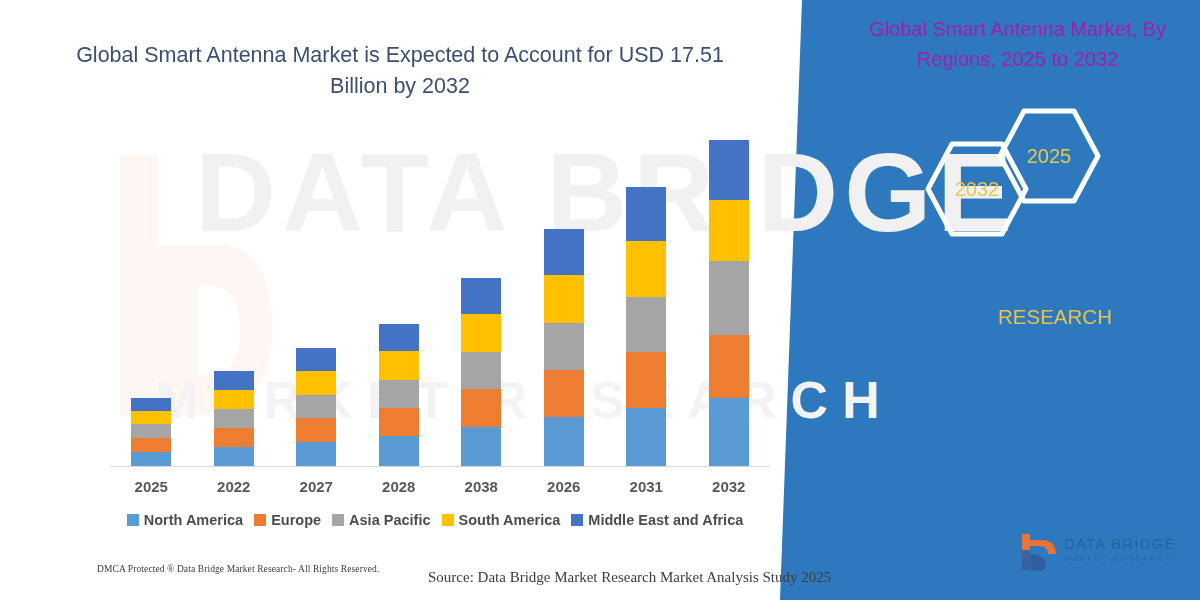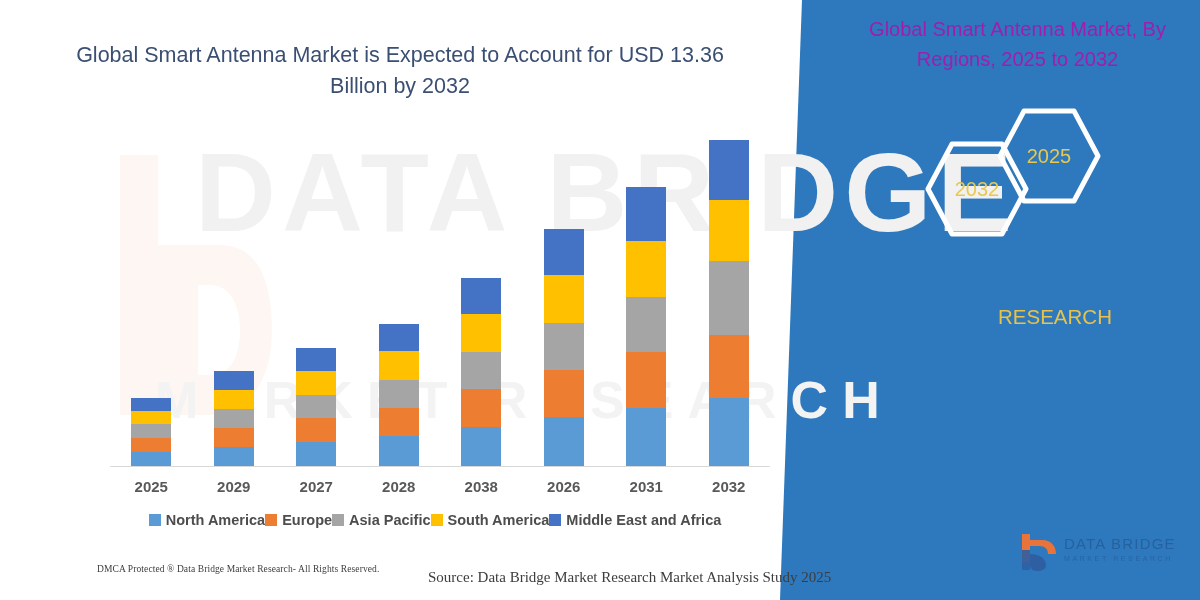--- a/index.html
+++ b/index.html
@@ -73,21 +73,21 @@
     position:absolute; z-index:6; left:110px; top:473px; width:660px; height:26px;
     display:flex; justify-content:space-around; align-items:center;
   }
   .xlabel{
     width:82px; text-align:center; font-size:15px; font-weight:700; color:#595959;
   }
 
   
   .legend{
     position:absolute; z-index:6; left:100px; top:512px; width:670px;
-    display:flex; justify-content:center; align-items:center; 
+    display:flex; justify-content:center; align-items:center; gap:11px;
     flex-wrap:nowrap;
   }
   .legend-item{ display:flex; align-items:center; gap:5px; }
   .legend-swatch{ width:12px; height:12px; flex:0 0 auto; }
   .legend-label{ font-size:14.5px; font-weight:700; color:#4d4d4d; white-space:nowrap; }
 
   
   .footer-left{
     position:absolute; z-index:6; left:97px; top:564px;
     font-size:9.5px; color:#3d3d3d; letter-spacing:.1px; white-space:nowrap;
@@ -133,21 +133,21 @@
   <div class="white-chart-card"></div>
 
   <svg class="wm-b" viewBox="0 0 180 300">
     <path d="M20 20 L58 20 L58 280 L20 280 Z" fill="#fdefe6"></path>
     <path d="M58 110 L120 110 C160 110 172 150 172 195 C172 245 150 280 105 280 L58 280 Z
              M98 150 L98 240 L112 240 C132 240 140 218 140 195 C140 170 130 150 110 150 Z" fill="#fdefe6"></path>
   </svg>
   <div class="watermark wm-big">DATA BRIDGE</div>
   <div class="watermark wm-small">MARKET RESEARCH</div>
 
-  <div class="chart-title">Global Smart Antenna Market is Expected to Account for USD 13.36 Billion by 2032</div>
+  <div class="chart-title">Global Smart Antenna Market is Expected to Account for USD 17.51 Billion by 2032</div>
 
   <div class="plot">
     <div class="bars" id="bars">
         <div class="bar-col">
           <div class="bar">
             <div class="seg" style="background: rgb(91, 155, 213); height: 14.6856px;"></div>
             <div class="seg" style="background: rgb(237, 125, 49); height: 13.9513px;"></div>
             <div class="seg" style="background: rgb(165, 165, 165); height: 13.9513px;"></div>
             <div class="seg" style="background: rgb(255, 192, 0); height: 13.9513px;"></div>
             <div class="seg" style="background: rgb(68, 114, 196); height: 12.9723px;"></div>
@@ -214,21 +214,21 @@
             <div class="seg" style="background: rgb(165, 165, 165); height: 73.6729px;"></div>
             <div class="seg" style="background: rgb(255, 192, 0); height: 60.9454px;"></div>
             <div class="seg" style="background: rgb(68, 114, 196); height: 59.9663px;"></div>
           </div>
         </div>
       </div>
   </div>
   <div class="axis-line"></div>
   <div class="xlabels" id="xlabels">
       <div class="xlabel">2025</div>
-      <div class="xlabel">2029</div>
+      <div class="xlabel">2022</div>
       <div class="xlabel">2027</div>
       <div class="xlabel">2028</div>
       <div class="xlabel">2038</div>
       <div class="xlabel">2026</div>
       <div class="xlabel">2031</div>
       <div class="xlabel">2032</div>
     </div>
 
   <div class="legend" id="legend">
       <div class="legend-item">

